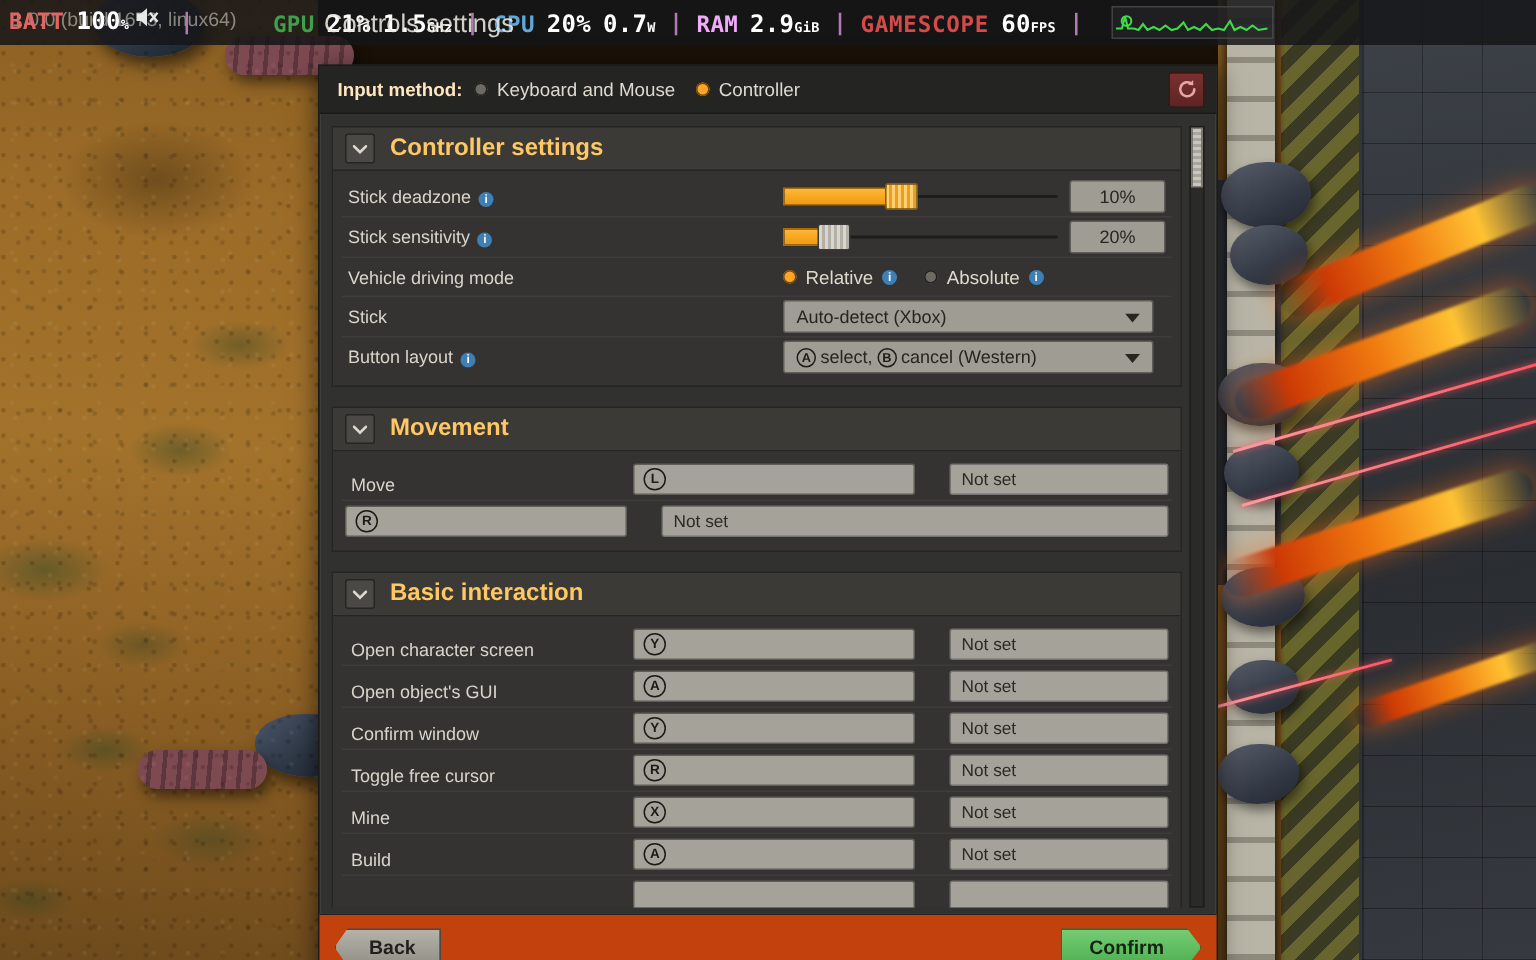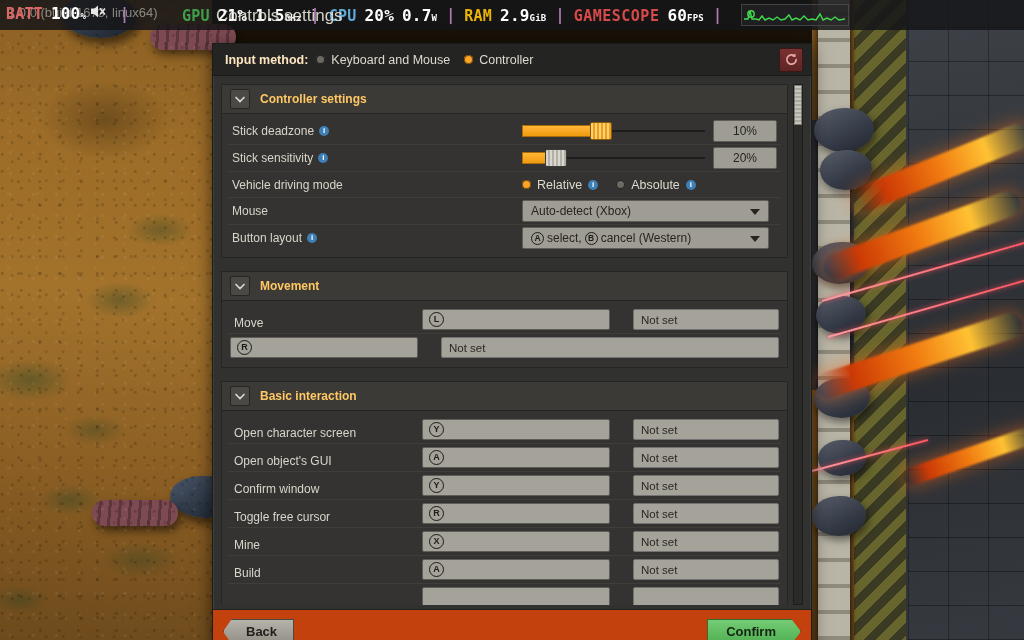--- a/index.html
+++ b/index.html
@@ -101,21 +101,21 @@
     overflow:hidden; white-space:nowrap;
   }
   .ov-seg{ display:flex; align-items:baseline; }
   .ov-label{ font-size:15px; }
   .ov-val{ color:#ffffff; font-size:16px; margin-left:8px; }
   .ov-unit{ font-size:9px; vertical-align:super; color:#ffffff; }
   .ov-sep{ color:#b07ab5; margin:0 9px; font-size:15px; }
   .ov-batt{ color:#e06666; }
   .ov-gpu{ color:#3f9f4a; }
   .ov-cpu{ color:#5fa9d8; }
-  .ov-ram{ color:#eab308; }
+  .ov-ram{ color:#f0abfc; }
   .ov-gs{ color:#d64a4a; letter-spacing:.5px; }
   .ov-version{
     position:absolute; left:8px; top:5px;
     color:rgba(205,200,190,.62);
     font-family:"Liberation Sans", sans-serif;
     font-weight:normal; font-size:13px; letter-spacing:0;
   }
   .ov-wintitle{
     position:absolute; left:216px; top:6px;
     color:rgba(232,228,220,.9);
@@ -186,34 +186,34 @@
     display:flex; align-items:center; gap:10px;
     background:#3b3a37; border:1px solid #262523;
     padding:5px 8px; height:30px;
   }
   .collapse-btn{
     width:20px; height:20px; background:#4a4945;
     border:1px solid #262523; border-radius:2px;
     display:flex; align-items:center; justify-content:center; cursor:pointer;
   }
   .collapse-btn svg{ display:block; }
-  .sec-title{ color:#ffc864; font-weight:bold; font-size:12px; }
+  .sec-title{ color:#ffc864; font-weight:bold; font-size:16px; }
 
   .sec-body{
     border:1px solid #262523; border-top:none; background:#343331;
     padding:4px 6px 6px 6px;
   }
 
   .row{
     display:flex; align-items:center; min-height:26px; padding:2px 4px;
   }
   .row + .row{ border-top:1px solid #3e3d3a; }
   .row-label{
     flex:0 0 290px; color:#d9d5cb; font-size:12px;
-    display:flex; align-items:center; gap:5px;
+    display:flex; align-items:flex-end; gap:5px;
   }
   .info-i{
     width:10px; height:10px; border-radius:50%;
     background:#3e7fb5; color:#fff; font-size:8px; line-height:10px;
     text-align:center; font-weight:bold; flex:0 0 10px; cursor:pointer;
   }
   .slider-wrap{
     flex:1 1 auto; display:flex; align-items:center; height:22px; position:relative;
     margin-right:8px;
   }
@@ -475,21 +475,21 @@
                 <span class="radio">
                   <span class="dot"></span>
                   <span>Absolute</span>
                   <span class="info-i">i</span>
                 </span>
               </span>
             </div>
 
             <div class="row">
               <span class="row-label">
-                <span>Mouse</span>
+                <span>Stick</span>
               </span>
               <span class="dropdown">
                 <span class="dd-text">Auto-detect (Xbox)</span>
                 <span class="dd-arrow">
                   <svg width="10" height="6" viewBox="0 0 10 6">
                       <path d="M0 0h10L5 6z" fill="#26251f"></path>
                     </svg>
                 </span>
               </span>
             </div>

